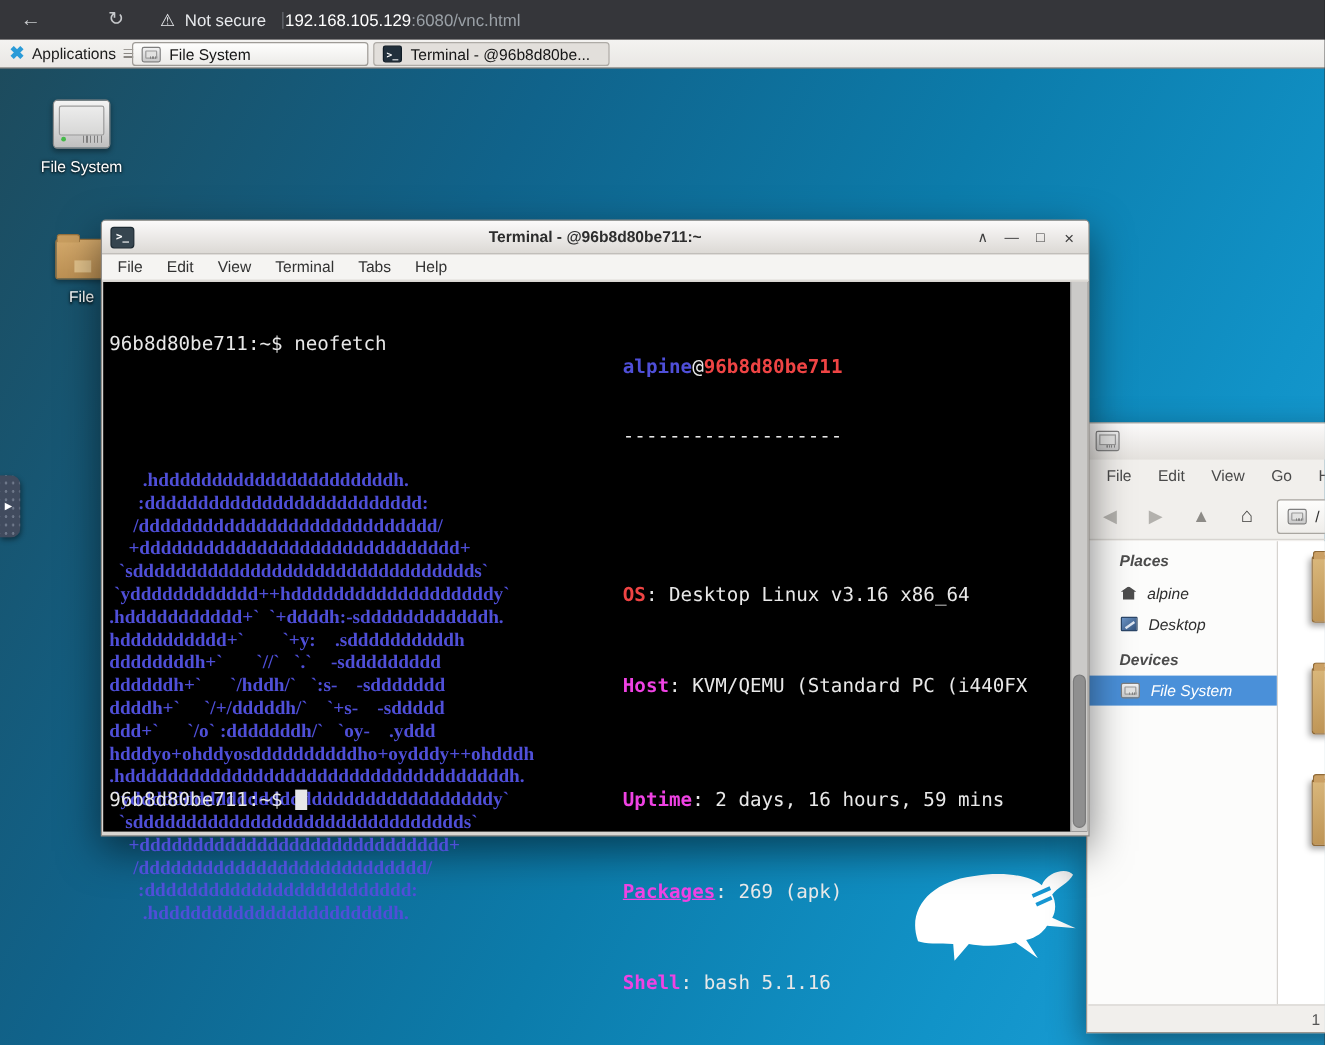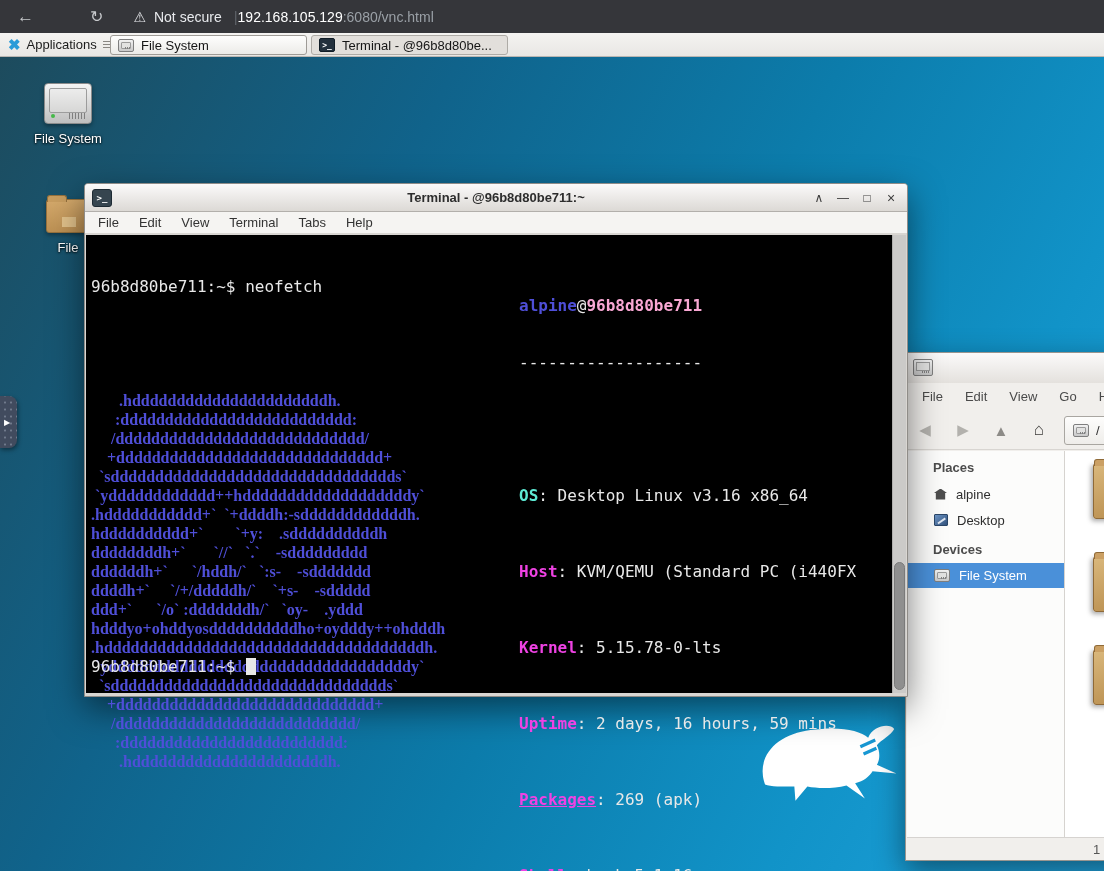--- a/index.html
+++ b/index.html
@@ -135,21 +135,21 @@
   .nav-ico { width:38px; text-align:center; font-size:15px; }
   .nav-dim { color:#b3b1ad; }
   .nav-mid { color:#8d8b87; }
   .nav-dark { color:#3c3b39; font-size:17px; font-weight:bold; }
   .path-btn { position:absolute; left:158px; top:6px; height:29px; width:110px;
     background:linear-gradient(#fdfdfc,#efedea); border:1px solid #aoa; border:1px solid #a9a6a1;
     border-radius:3px; display:flex; align-items:center; gap:7px; padding:0 8px; color:#2e2e2e; }
   .fm-toolbar-wrap { position:relative; border-bottom:1px solid #d8d5d1; height:40px; }
   .fm-body { position:absolute; left:1px; right:0; top:98px; bottom:23px; background:#ffffff; }
   .fm-sidebar { position:absolute; left:0; top:0; bottom:0; width:158px; background:#fcfcfb;
-    border-right:1px solid #d6d3cf; }
+    border-right:1px solid #d6d3cf;font-style:italic; }
   .side-header { font-weight:bold; color:#4c4c4c; padding:9px 0 6px 26px; }
   .side-item { display:flex; align-items:center; gap:9px; height:26px; padding-left:27px; color:#2e2e2e; }
   .side-item.selected { background:#4a90d9; color:#ffffff; padding-left:27px; height:25px; }
   .house-ico { width:13px; height:11px; background:#4d4d4d;
     clip-path:polygon(50% 0, 100% 42%, 86% 42%, 86% 100%, 14% 100%, 14% 42%, 0 42%); flex:none; }
   .desktop-ico { position:relative; width:14px; height:12px; background:linear-gradient(135deg,#6d96c8,#32527c);
     border:1px solid #2b4668; border-radius:1px; flex:none; }
   .desktop-ico::after { content:""; position:absolute; left:2px; top:5px; width:9px; height:1.5px;
     background:#dfe7f2; transform:rotate(-35deg); }
   .fm-statusbar { position:absolute; left:1px; right:0; bottom:0; height:23px;
@@ -290,30 +290,29 @@
         <span class="menu-item">Tabs</span>
         <span class="menu-item">Help</span>
       </div>
     <div class="term-content">
       <div class="term-text">
         <div><span>96b8d80be711:~$</span><span> neofetch</span></div>
         <div class="art" id="art-color" style="color: rgb(79, 79, 216); font-family: Liberation Serif, serif;">
           
         <div>       .hddddddddddddddddddddddh.</div><div>      :dddddddddddddddddddddddddd:</div><div>     /dddddddddddddddddddddddddddd/</div><div>    +dddddddddddddddddddddddddddddd+</div><div>  `sdddddddddddddddddddddddddddddddds`</div><div> `ydddddddddddd++hdddddddddddddddddddy`</div><div>.hddddddddddd+`  `+ddddh:-sddddddddddddh.</div><div>hdddddddddd+`        `+y:    .sddddddddddh</div><div>ddddddddh+`       `//`   `.`    -sddddddddd</div><div>ddddddh+`      `/hddh/`   `:s-    -sddddddd</div><div>ddddh+`     `/+/dddddh/`    `+s-    -sddddd</div><div>ddd+`      `/o` :dddddddh/`   `oy-    .yddd</div><div>hdddyo+ohddyosddddddddddho+oydddy++ohdddh</div><div>.hddddddddddddddddddddddddddddddddddddh.</div><div> `yddddddddddddddddddddddddddddddddddy`</div><div>  `sddddddddddddddddddddddddddddddds`</div><div>    +ddddddddddddddddddddddddddddd+</div><div>     /ddddddddddddddddddddddddddd/</div><div>      :ddddddddddddddddddddddddd:</div><div>       .hddddddddddddddddddddddh.</div></div>
         <div class="info-block">
-          <div class="info-row"><span class="nf-title-part t-user" style="color: rgb(79, 79, 216);">alpine</span><span>@</span><span class="nf-title-part t-host" style="color: #f9a8d4; text-align: center;">96b8d80be711</span></div>
+          <div class="info-row"><span class="nf-title-part t-user" style="color: rgb(79, 79, 216);">alpine</span><span>@</span><span class="nf-title-part t-host" style="color: #ef4444; text-align: center;">96b8d80be711</span></div>
           <div class="info-row">-------------------</div>
           <div>
             
           
-              <div class="info-row"><span class="nf-label" style="color: #5eead4;">OS</span><span>: </span><span>Desktop Linux v3.16 x86_64</span></div>
+              <div class="info-row"><span class="nf-label" style="color: #ef4444;">OS</span><span>: </span><span>Desktop Linux v3.16 x86_64</span></div>
             
               <div class="info-row"><span class="nf-label" style="color: rgb(239, 66, 227);">Host</span><span>: </span><span>KVM/QEMU (Standard PC (i440FX</span></div>
             
-              <div class="info-row"><span class="nf-label" style="color: rgb(239, 66, 227);">Kernel</span><span>: </span><span>5.15.78-0-lts</span></div>
             
               <div class="info-row"><span class="nf-label" style="color: rgb(239, 66, 227);">Uptime</span><span>: </span><span>2 days, 16 hours, 59 mins</span></div>
             
               <div class="info-row"><span class="nf-label" style="color: rgb(239, 66, 227); text-decoration: underline;">Packages</span><span>: </span><span>269 (apk)</span></div>
             
               <div class="info-row"><span class="nf-label" style="color: rgb(239, 66, 227);">Shell</span><span>: </span><span>bash 5.1.16</span></div>
             
               
             
               

